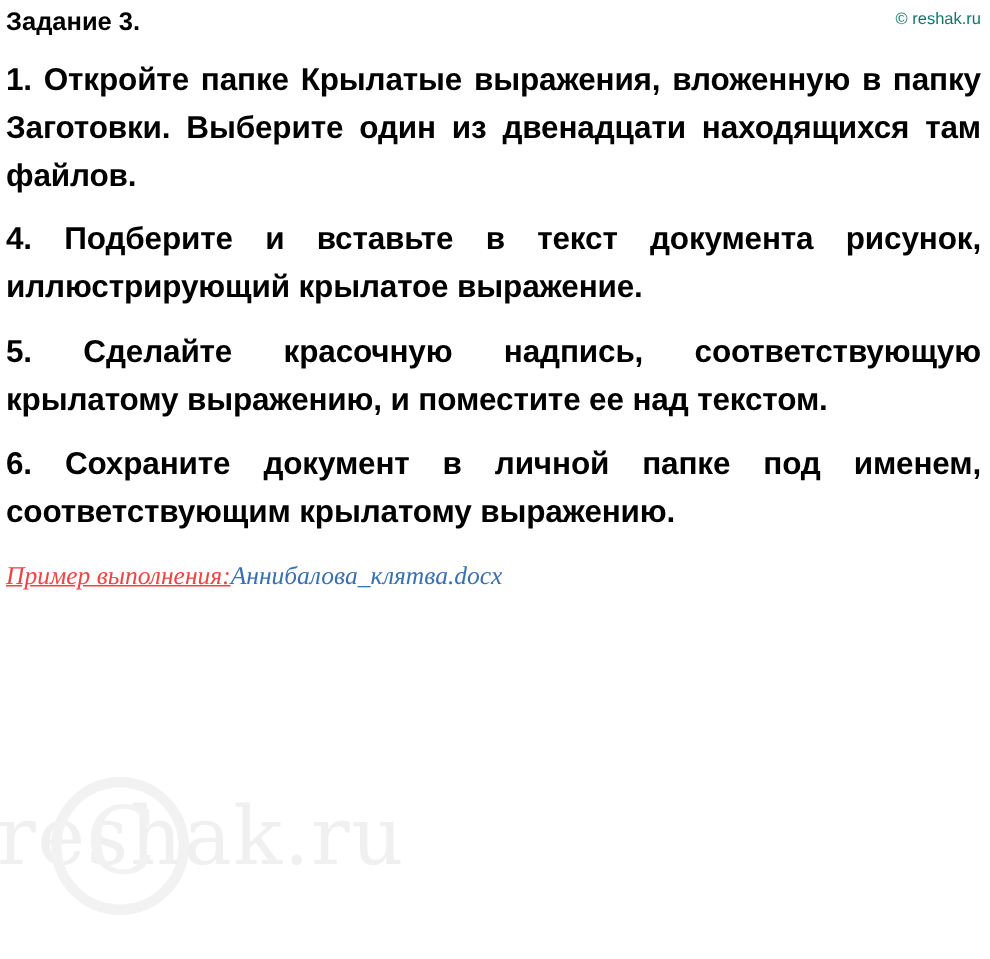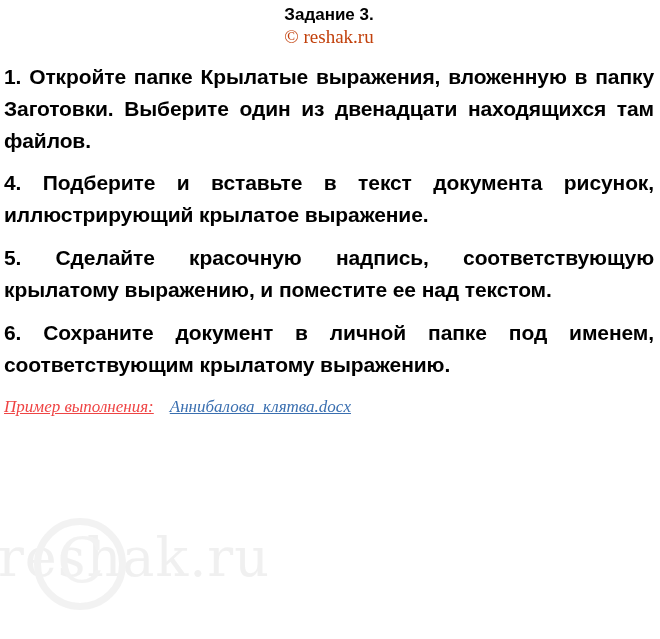--- a/index.html
+++ b/index.html
@@ -59,35 +59,34 @@
 
   .page {
     position: relative;
     z-index: 1;
     padding: 6px 6px 0 4px;
     box-sizing: border-box;
   }
 
   .topline {
     display: flex;
-    align-items: center;
+    align-items: flex-start;
     justify-content: space-between;
-    flex-direction: column;
   }
   .task-title {
     font-family: "Liberation Sans", sans-serif;
     font-weight: bold;
     font-size: 17px;
     color: #000;
     line-height: 1.1;
   }
   .copyright {
-    font-family: Liberation Serif, serif;
-    font-size: 19px;
-    color: #c2410c;
+    font-family: Liberation Sans, sans-serif;
+    font-size: 11px;
+    color: #0f766e;
     white-space: nowrap;
     padding-top: 1px;
   }
 
   .para {
     font-family: "Liberation Sans", sans-serif;
     font-weight: bold;
     font-size: 21px;
     line-height: 1.52;
     text-align: justify;
@@ -103,22 +102,21 @@
     font-size: 17px;
     font-style: italic;
     line-height: 1.3;
   }
   .example .lbl {
     text-decoration: underline;
     color: #ef4444;
   }
   .example .fname {
     color: #3a6fb0;
-    text-decoration: underline;
-    margin-left: 16px;
+    margin-left: 0;
   }
 </style>
 </head>
 <body>
 
 <div class="watermark">
   <div class="wm-text">reshak.ru</div>
   <div class="wm-circle"></div>
   <div class="wm-c">C</div>
 </div>

